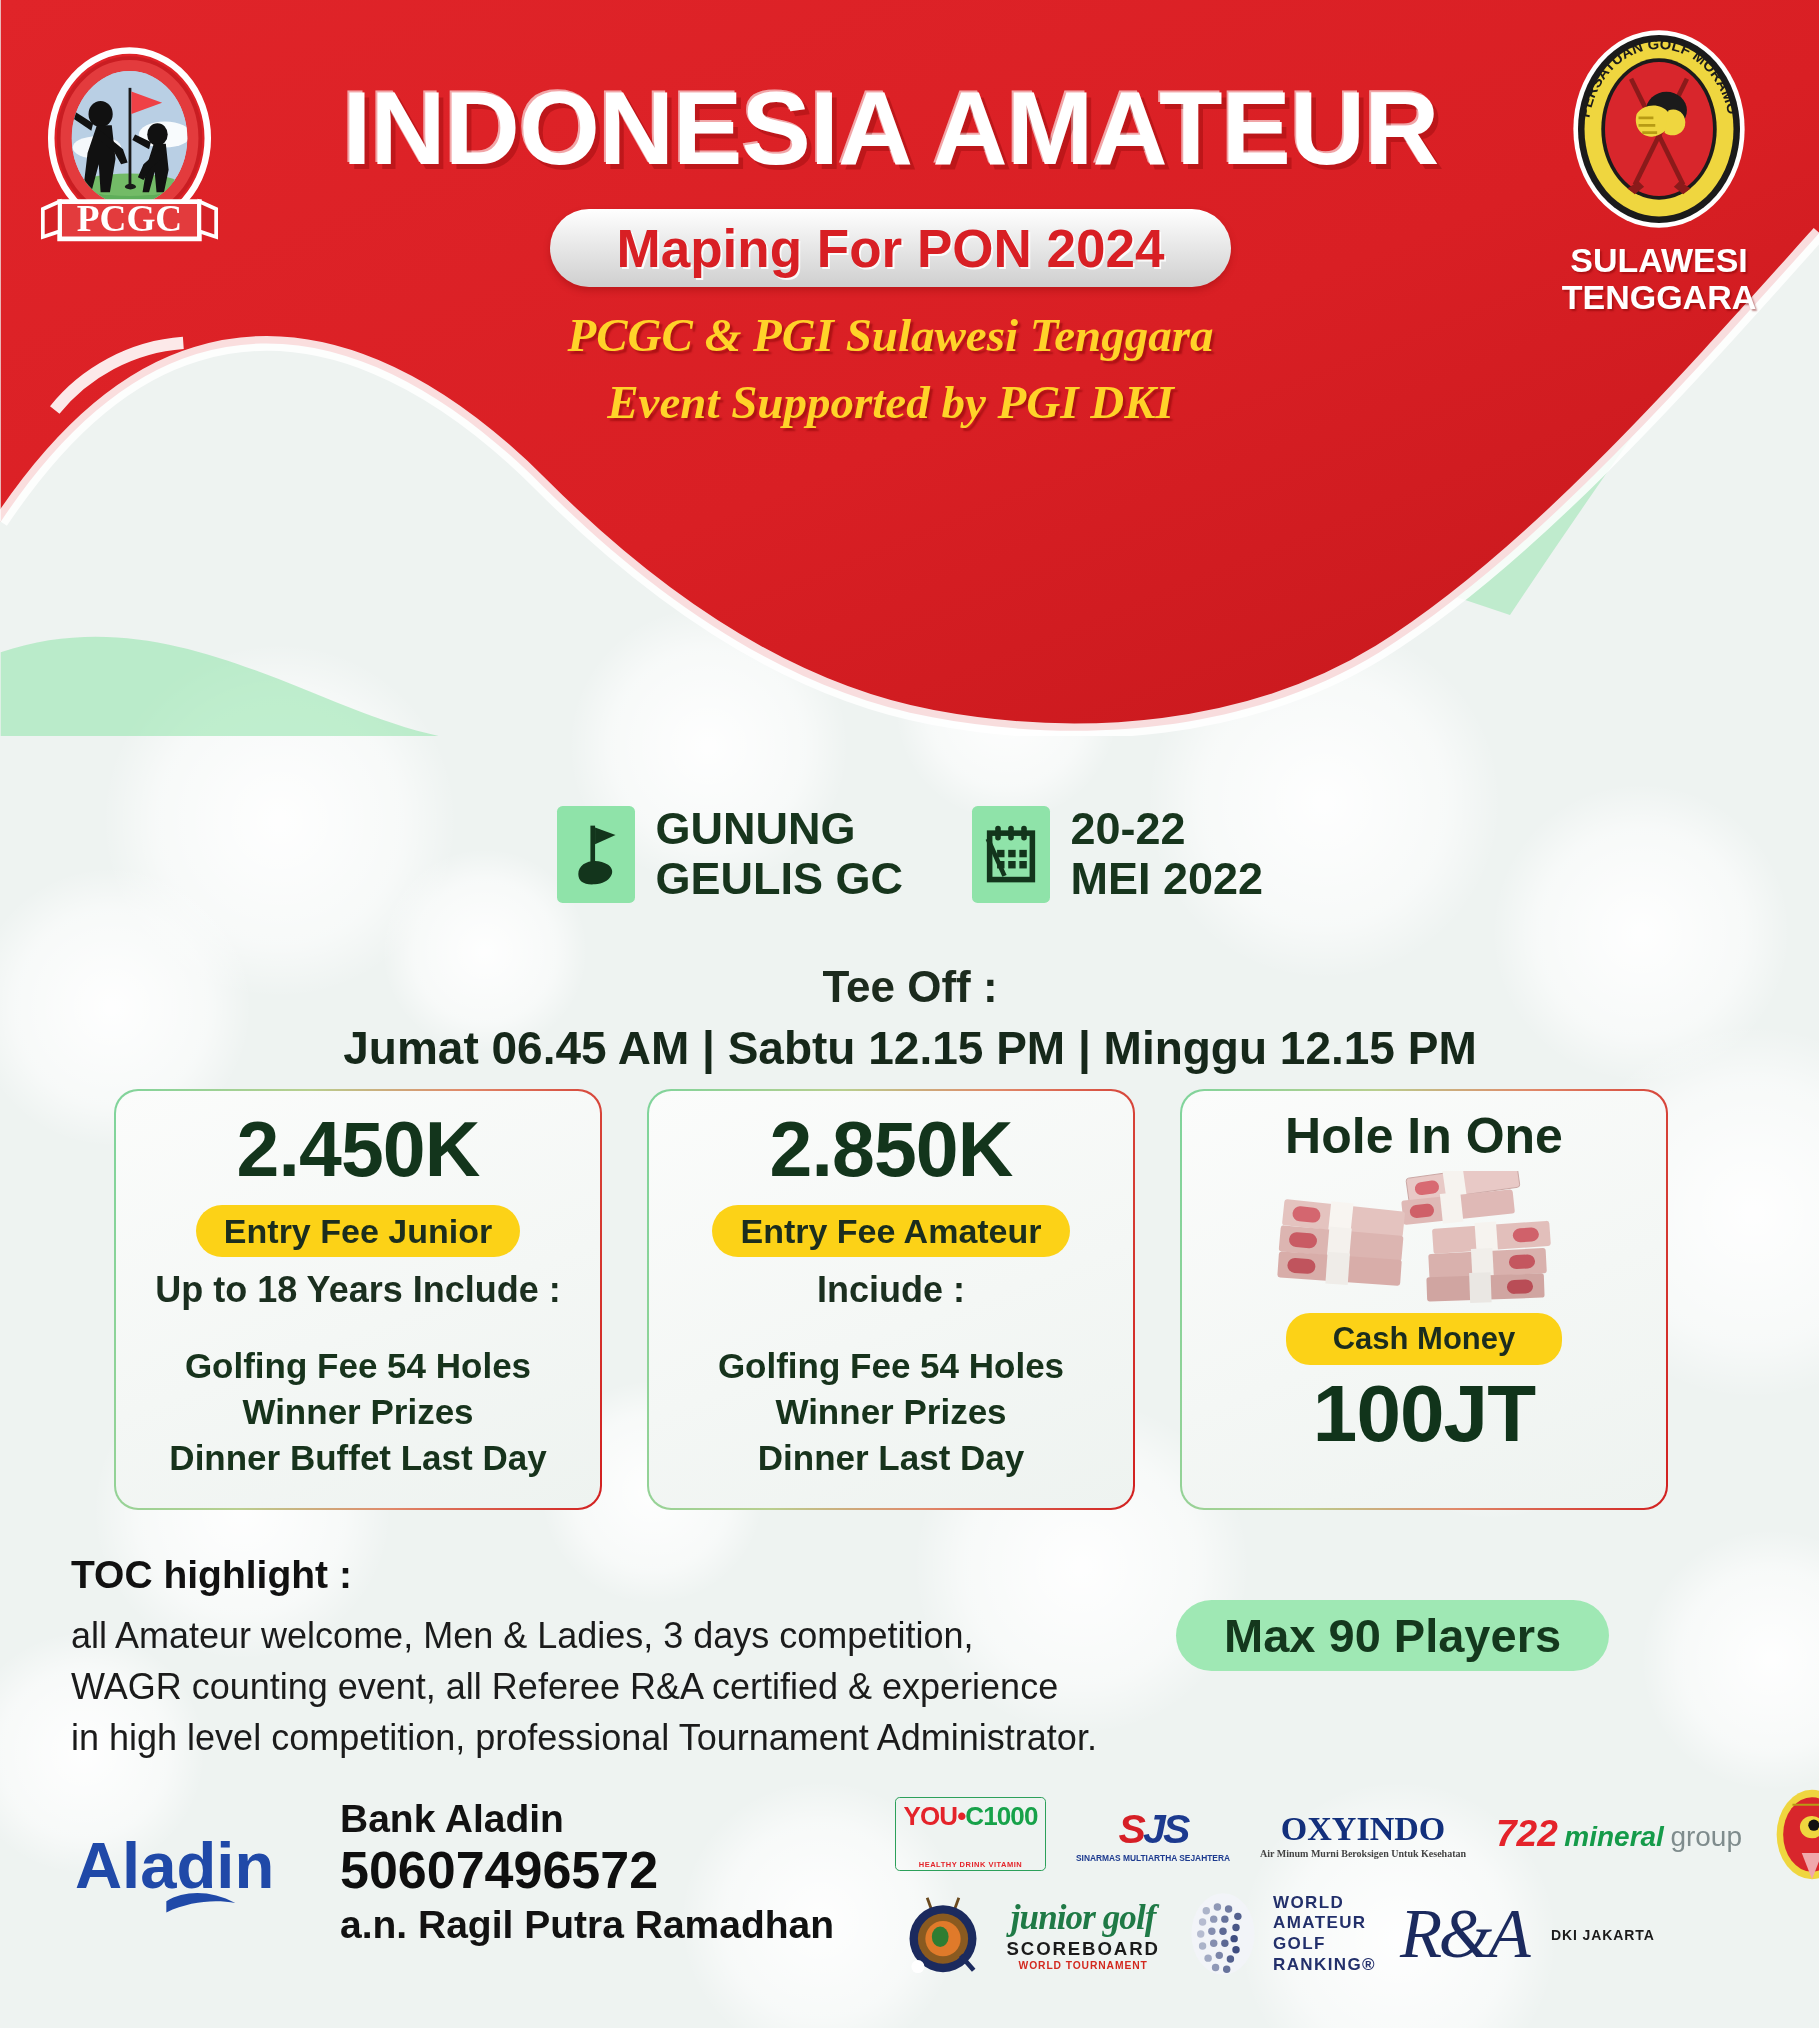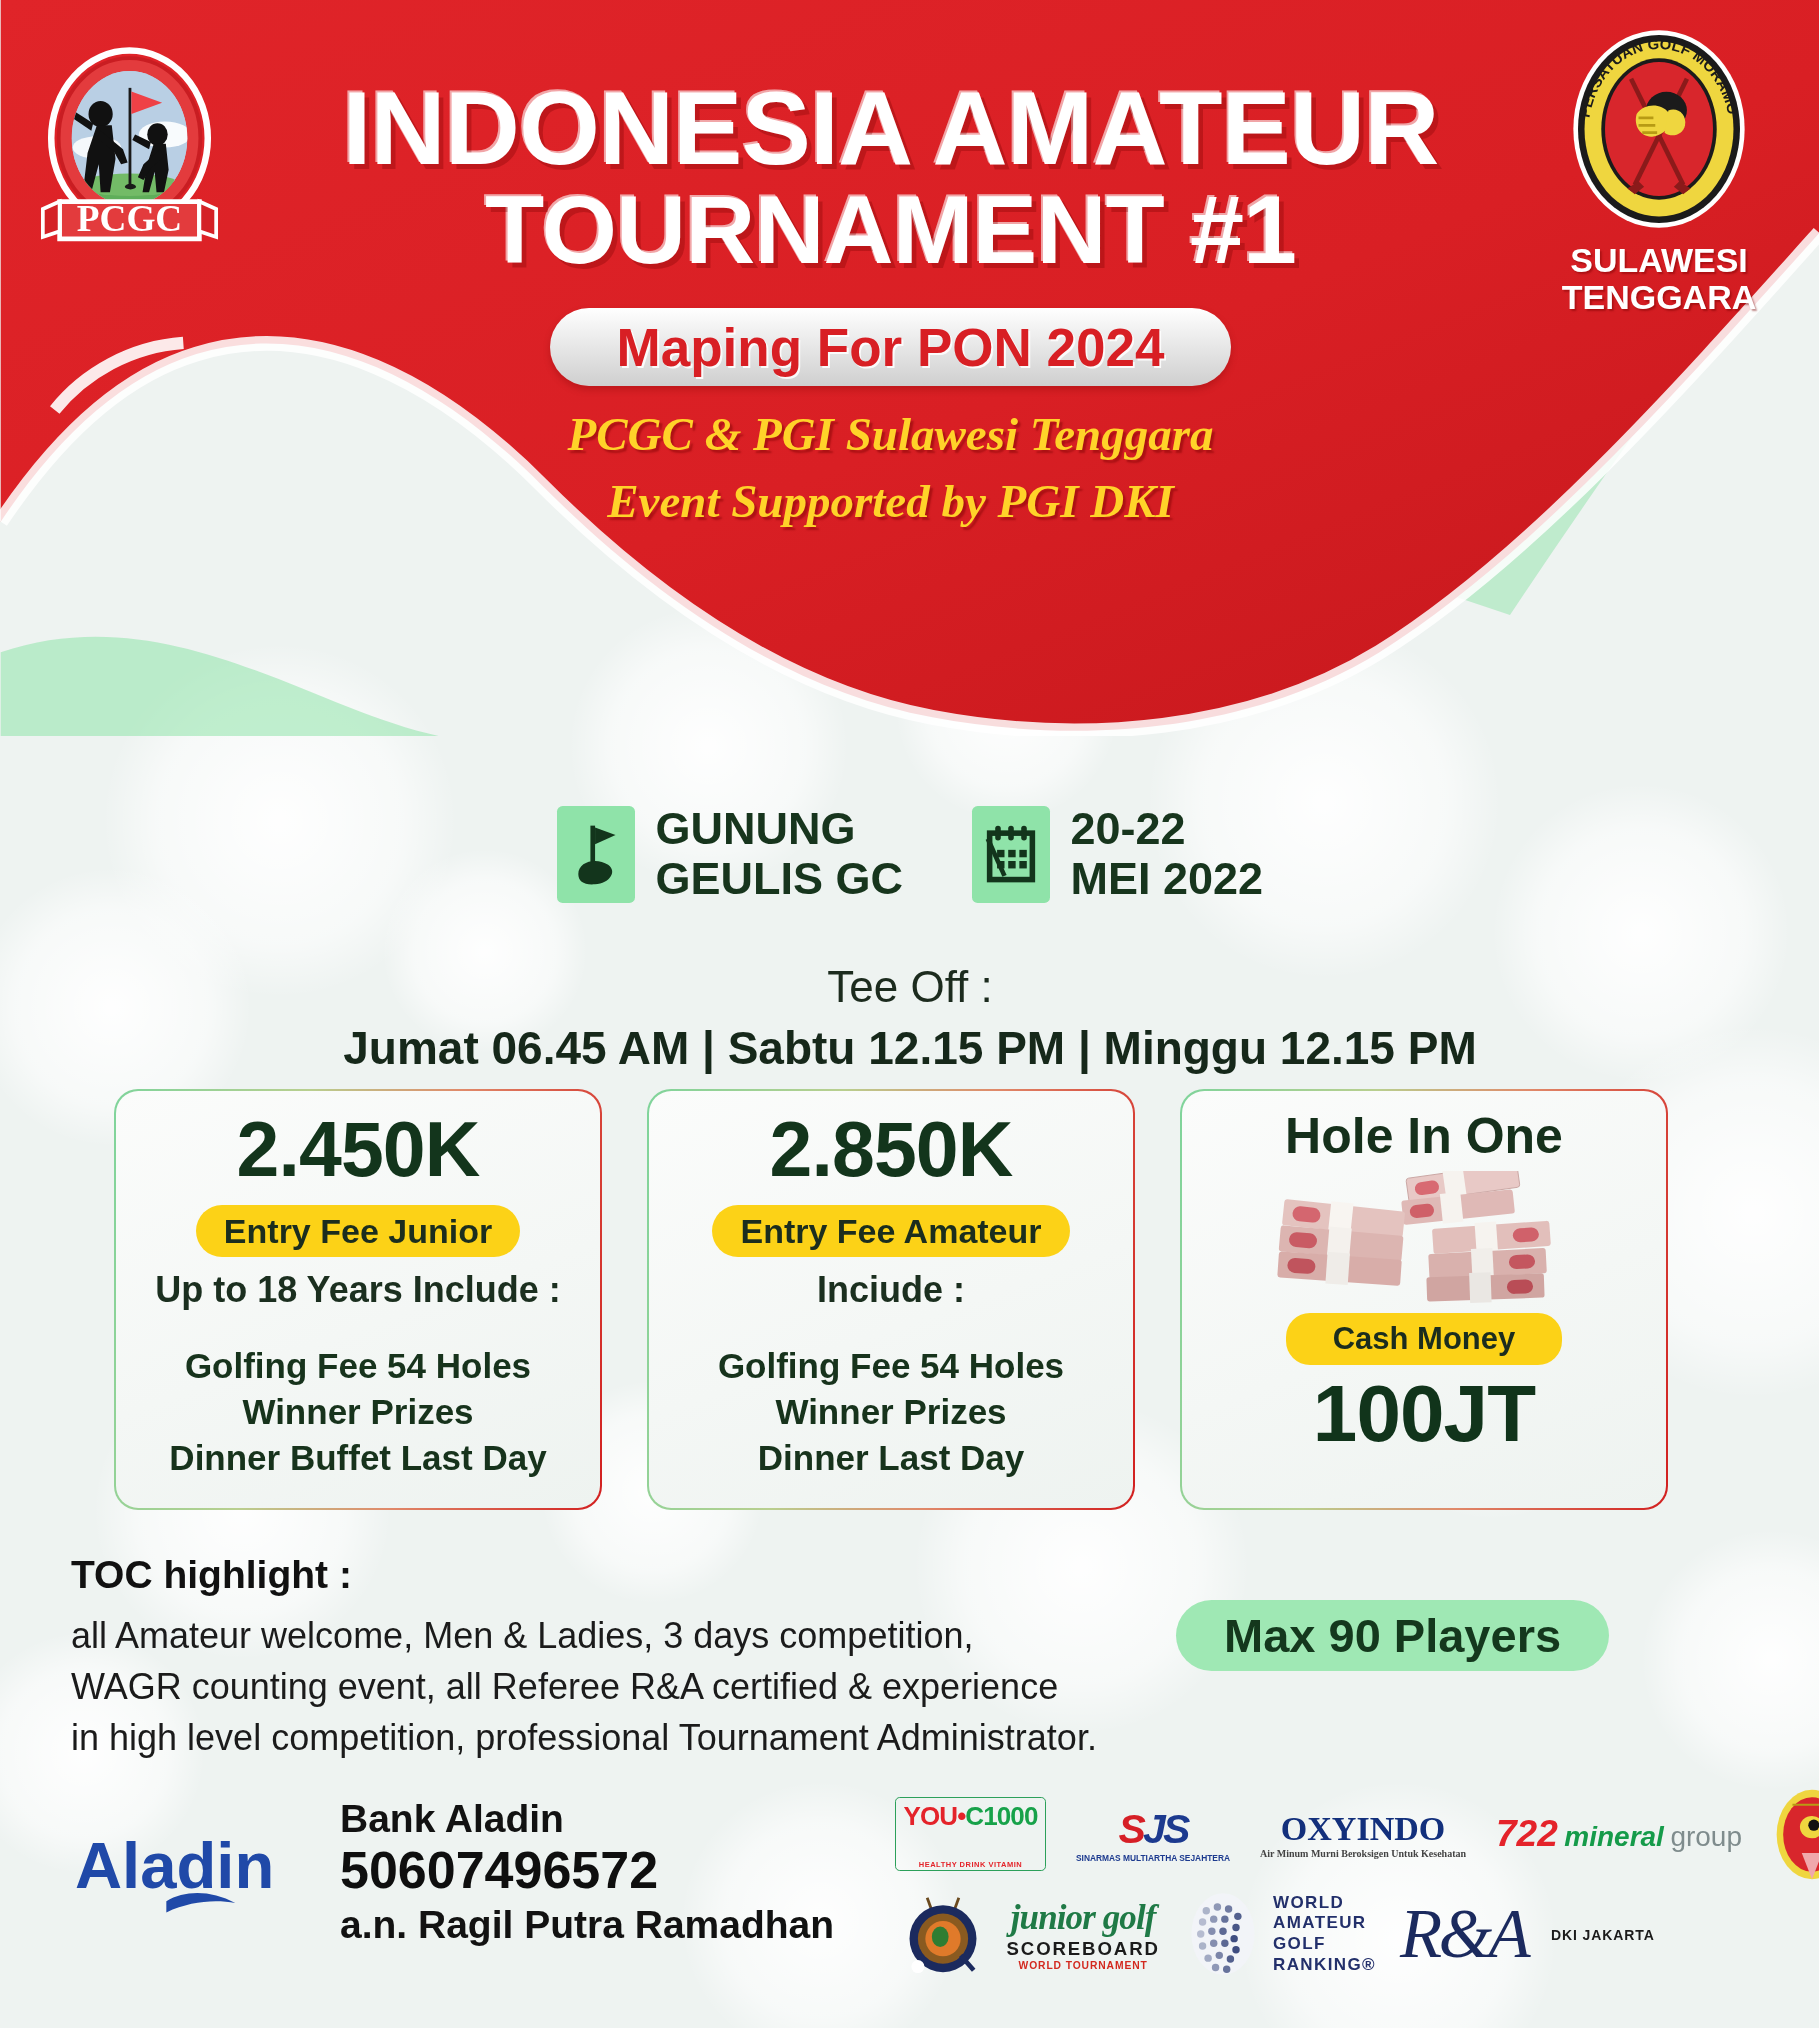--- a/index.html
+++ b/index.html
@@ -92,21 +92,21 @@
     background:#8fe3a9;
     display:flex; align-items:center; justify-content:center;
   }
   .info-text {
     font-size: 45px; font-weight:700; color:#17351d; line-height:1.12;
     white-space: nowrap;
   }
 
   
   #teeoff { position:absolute; top:962px; left:0; width:1820px; z-index:3; text-align:center; }
-  #teeoff-label { font-size:44px; font-weight:400; color:#1c2b1e;text-align:center; }
+  #teeoff-label { font-size:44px; font-weight:700; color:#1c2b1e;text-align:center; }
   #teeoff-times { margin-top:9.3px; font-size:46px; font-weight:700; color:#16281a; white-space:nowrap; }
 
   
   #cards { position:absolute; top:1089px; left:0; width:1782px; z-index:3;
            display:flex; justify-content:center; gap:45px; }
   .card {
     width: 488px; height: 421px;
     border-radius: 24px;
     padding: 1.9px;
     background: linear-gradient(100deg,#7fd49b 0%, #b9cf8f 35%, #e08a6a 62%, #d21f1f 100%);
@@ -312,21 +312,20 @@
     </g>
 
     <path d="M22,168 L172,168 L172,208 L22,208 Z" fill="#e33b3d" stroke="#ffffff" stroke-width="5"></path>
     <path d="M22,168 L4,176 L4,206 L22,200 Z" fill="#d42227" stroke="#ffffff" stroke-width="4"></path>
     <path d="M172,168 L190,176 L190,206 L172,200 Z" fill="#d42227" stroke="#ffffff" stroke-width="4"></path>
     <text x="97" y="200" text-anchor="middle" font-family="Liberation Serif, serif" font-size="40" font-weight="bold" fill="#ffffff">PCGC</text>
   </svg>
 
   <div id="title-block">
     <div class="title-line">INDONESIA AMATEUR</div>
-    <div class="title-line" id="title-line2">TOURNAMENT #1</div>
 
     <div id="maping-pill">
       <span>Maping For PON 2024</span>
     </div>
 
     <div class="yellow-line">PCGC &amp; PGI Sulawesi Tenggara</div>
     <div class="yellow-line" id="yellow2">Event Supported by PGI DKI</div>
   </div>
 
   <div id="pgi-logo-wrap">

